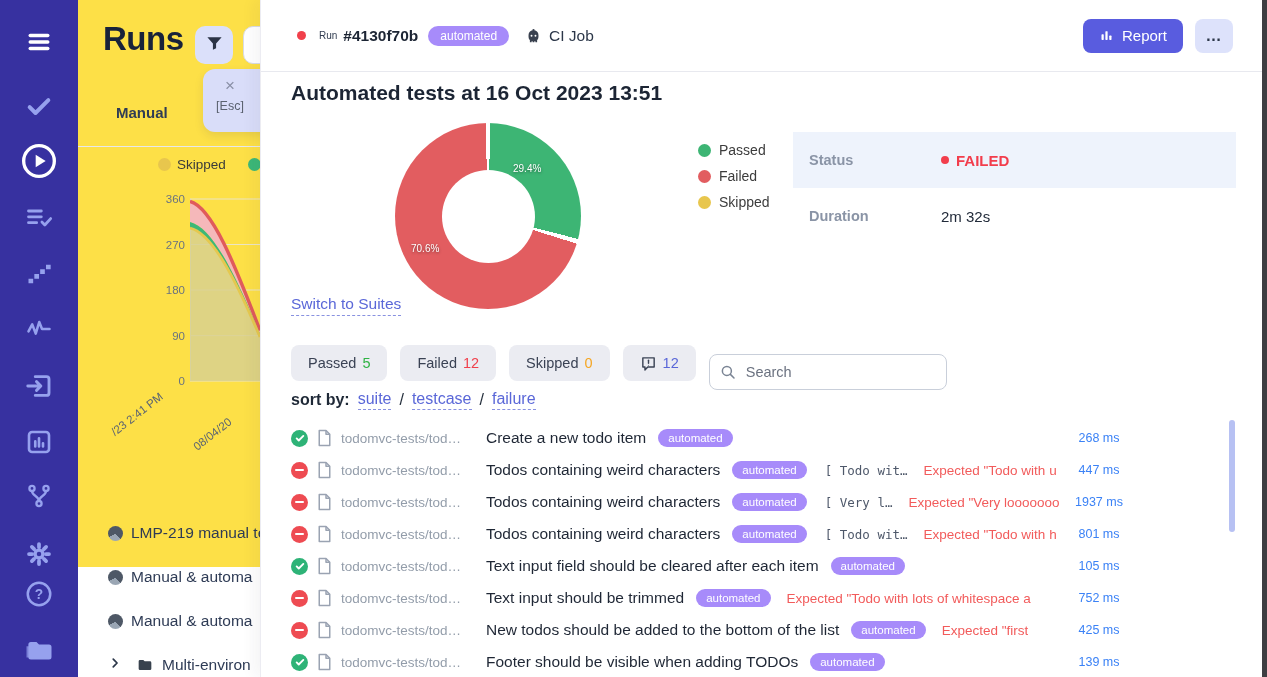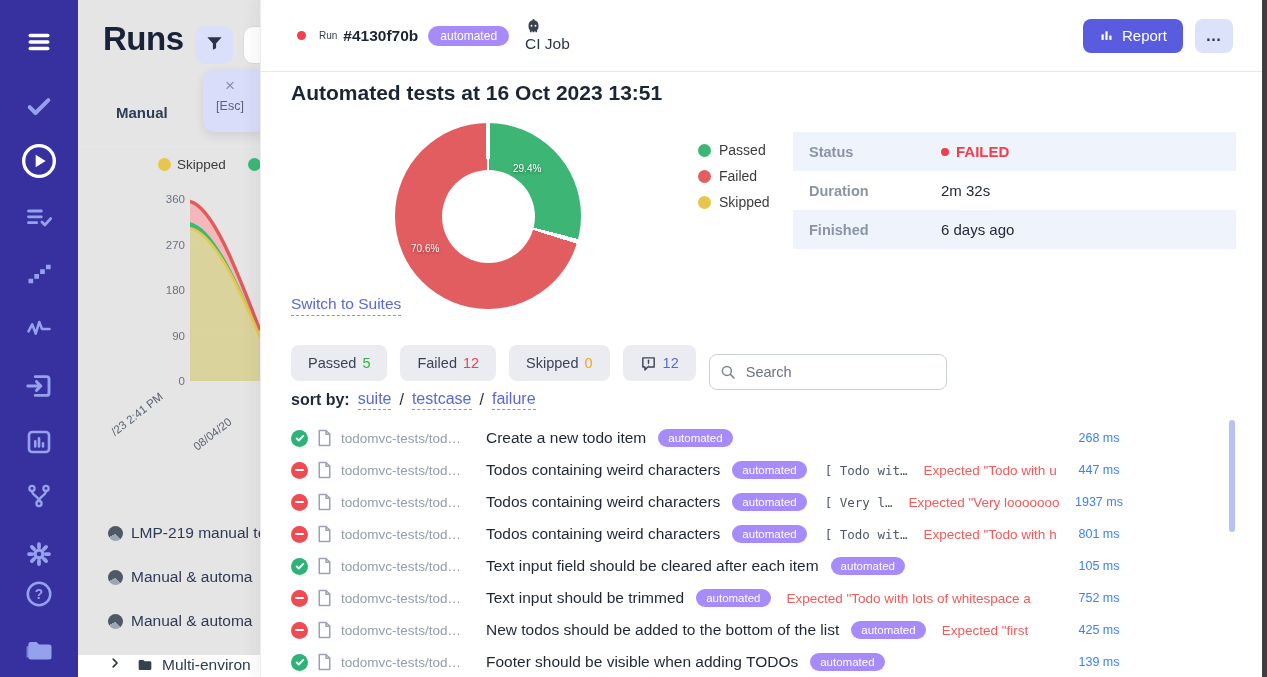--- a/index.html
+++ b/index.html
@@ -6,21 +6,21 @@
   html,body { width:1267px; height:677px; overflow:hidden; }
   body { font-family:"Liberation Sans",sans-serif; background:#fff; position:relative; color:#222; }
 
   
   #sidebar { position:absolute; left:0; top:0; width:78px; height:677px; background:#3731a0; z-index:3; }
   .sb-icon { position:absolute; left:0; width:78px; display:flex; justify-content:center; color:#96a1ee; }
   .sb-icon svg { display:block; }
   .sb-icon.active { color:#ffffff; }
 
   
-  #runs-panel { position:absolute; left:78px; top:0; width:182px; height:655px; background:#e5e5e5; z-index:2; }
+  #runs-panel { position:absolute; left:78px; top:0; width:182px; height:567px; background:#fde047; z-index:2; }
   .runs-title { position:absolute; left:25px; top:20px; font-size:33px; font-weight:700; color:#18223a; letter-spacing:-0.5px; }
   .filter-btn { position:absolute; left:117px; top:26px; width:38px; height:38px; border-radius:10px; background:#dbe0fa; display:flex; align-items:center; justify-content:center; }
   .mini-search { position:absolute; left:165px; top:26px; width:46px; height:38px; border-radius:10px; border:1.5px solid #d8dbe4; background:#fff; }
   .esc-popup { position:absolute; left:125px; top:69px; width:92px; height:63px; border-radius:12px; background:#d9ddf9; box-shadow:0 4px 10px rgba(40,40,90,.10); z-index:1; }
   .esc-inner { width:54px; margin-top:7px; text-align:center; }
   .esc-x { font-size:17px; color:#898fa6; line-height:20px; }
   .esc-hint { font-size:12.5px; color:#5b6270; margin-top:3px; }
   .panel-tab { position:absolute; left:38px; top:104px; font-size:15px; font-weight:700; color:#2f3c55; }
   .panel-div { position:absolute; left:0; top:146px; width:182px; height:1px; background:#e7e8ec; }
 
@@ -35,39 +35,39 @@
   .proj-row { position:absolute; left:30px; display:flex; align-items:center; gap:8px; font-size:15.5px; color:#2e3b55; white-space:nowrap; }
   .pie-ic { width:15px; height:15px; border-radius:50%; background:conic-gradient(from 140deg,#9aa6b4 0 100deg,#4e5866 100deg 360deg); flex:0 0 auto; }
 
   
   #run-overlay { position:absolute; left:260px; top:0; width:1007px; height:677px; background:#fff; z-index:10; border-left:1px solid #ececf2; box-shadow:-6px 0 14px rgba(30,30,60,.05); }
   .ov-header { position:absolute; left:0; top:0; width:100%; height:72px; display:flex; align-items:center; padding:0 34px 0 36px; border-bottom:1px solid #e8e9ef; }
   .red-dot { width:9px; height:9px; border-radius:50%; background:#f1404b; margin-right:13px; flex:0 0 auto; }
   .run-word { font-size:10px; color:#333e52; margin-right:6px; }
   .run-id { font-size:15.5px; font-weight:700; color:#1c2534; }
   .badge { background:#a78bfa; color:#fff; font-size:12px; padding:3px 12px; border-radius:11px; margin-left:10px; white-space:nowrap; }
-  .ci-wrap { display:flex; align-items:flex-start; margin-left:16px; font-size:15.5px; color:#2c3749;flex-direction:column; }
+  .ci-wrap { display:flex; align-items:flex-end; gap:7px; margin-left:16px; font-size:15.5px; color:#2c3749; }
   .spacer { flex:1; }
   .report-btn { height:34px; background:#595cdf; color:#fff; border:none; border-radius:8px; font-family:inherit; font-size:15px; font-weight:500; display:flex; align-items:center; gap:8px; padding:0 16px; }
   .more-btn { margin-left:12px; width:38px; height:34px; background:#dde2fb; border:none; border-radius:8px; font-size:16px; font-weight:700; color:#2c3749; letter-spacing:1px; line-height:10px; }
 
   .ov-title { position:absolute; left:30px; top:81px; font-size:21px; font-weight:700; color:#1c2534; }
 
   .donut { position:absolute; left:134px; top:123px; width:186px; height:186px; border-radius:50%;
     background:conic-gradient(#fff 0 1.5deg,#3db574 1.5deg 104.3deg,#fff 104.3deg 107.3deg,#e25d60 107.3deg 358.5deg,#fff 358.5deg 360deg); }
   .donut::after { content:""; position:absolute; inset:46.5px; background:#fff; border-radius:50%; }
   .donut-lbl { position:absolute; font-size:10px; font-weight:400; color:#fff; text-shadow:0 1px 3px rgba(0,0,0,.45); z-index:1;text-align:center; }
   .dl-green { left:118px; top:40px; }
   .dl-red { left:16px; top:120px; }
 
   .donut-legend { position:absolute; left:437px; top:142px; display:flex; flex-direction:column; gap:10px; }
   .dleg-row { display:flex; align-items:center; gap:8px; font-size:14px; color:#3c3c3c; }
 
   .stats { position:absolute; left:532px; top:132px; width:443px; }
-  .stat-row { height:39px; display:flex; align-items:center; }
+  .stat-row { height:56px; display:flex; align-items:center; }
   .stat-row:nth-child(odd) { background:#eef3fc; }
   .stat-label { width:148px; padding-left:16px; font-size:14.5px; font-weight:700; color:#8a94a6; }
   .stat-value { font-size:15px; color:#222b3a; display:flex; align-items:center; gap:7px; }
   .failed-dot { width:8px; height:8px; border-radius:50%; background:#f23d4c; }
   .failed-text { color:#f23d4c; font-weight:700; }
 
   .switch-link { position:absolute; left:30px; top:295px; font-size:15.5px; color:#5a67d8; border-bottom:1.5px dashed #8891e0; padding-bottom:2px; cursor:pointer; }
 
   .chips { position:absolute; left:30px; top:336px; display:flex; align-items:center; gap:13px; }
   .chip { height:36px; background:#ebecf2; border:none; border-radius:8px; padding:0 17px; display:flex; align-items:center; gap:6px; font-family:inherit; font-size:14.5px; color:#3a4254; }
@@ -313,24 +313,20 @@
     <div class="stat-row">
       <span class="stat-label">Status</span>
       <span class="stat-value">
           <span class="failed-dot"></span>
           <span class="failed-text">FAILED</span>
         </span>
     </div>
     <div class="stat-row">
       <span class="stat-label">Duration</span>
       <span class="stat-value">2m 32s</span>
-    </div>
-    <div class="stat-row">
-      <span class="stat-label">Finished</span>
-      <span class="stat-value">6 days ago</span>
     </div>
   </div>
 
   <a class="switch-link">Switch to Suites</a>
 
   <div class="chips">
     <button class="chip">
       <span>Passed</span>
       <span class="cnt-green">5</span>
     </button>

